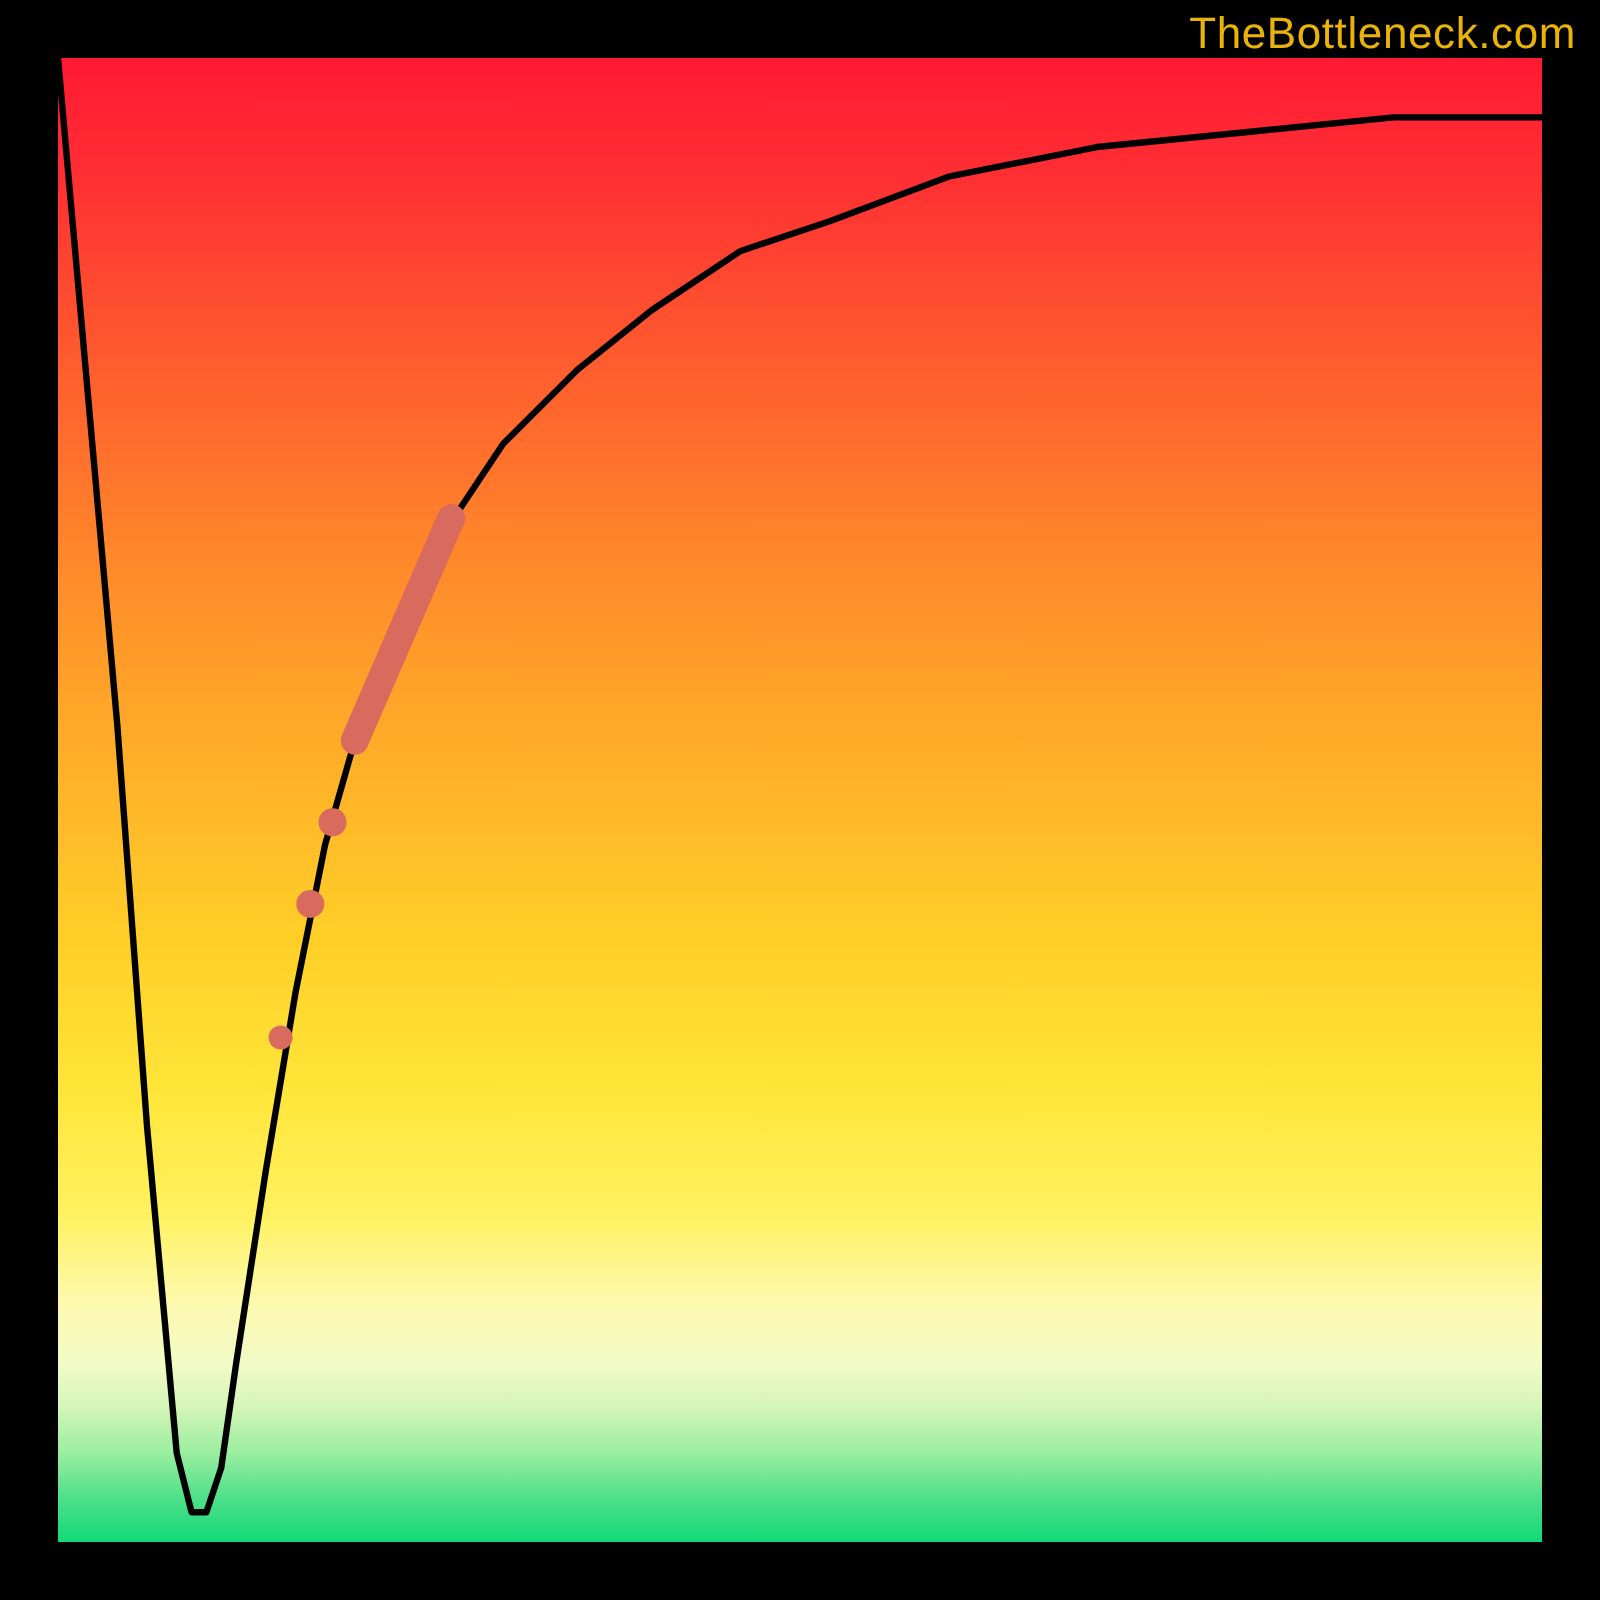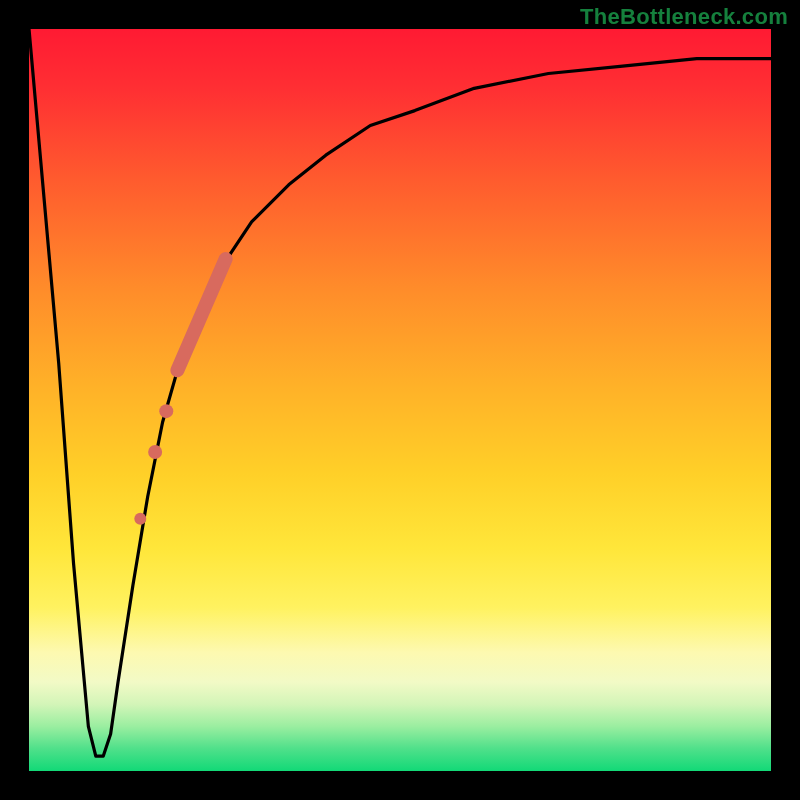--- a/index.html
+++ b/index.html
@@ -44,22 +44,22 @@
       #9aeea0 94%,
       #4fe08a 97%,
       #12d977 100%
     );
   }
   .watermark {
     position: absolute;
     top: 4px;
     right: 12px;
     font-size: 22px;
-    font-weight: 700;
-    color: #15803d;
+    font-weight: 400;
+    color: #eab308;
     letter-spacing: 0.3px;
     user-select: none;
   }
   svg.curve {
     position: absolute;
     inset: 0;
     width: 100%;
     height: 100%;
   }
 </style>

